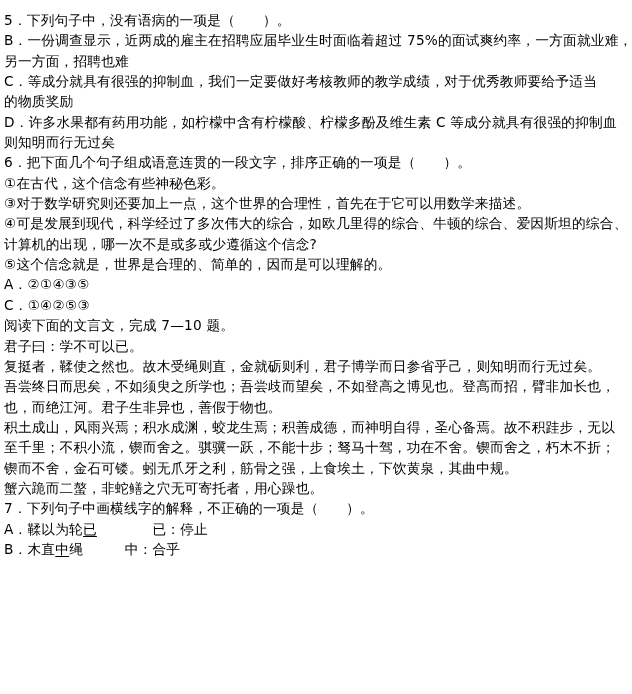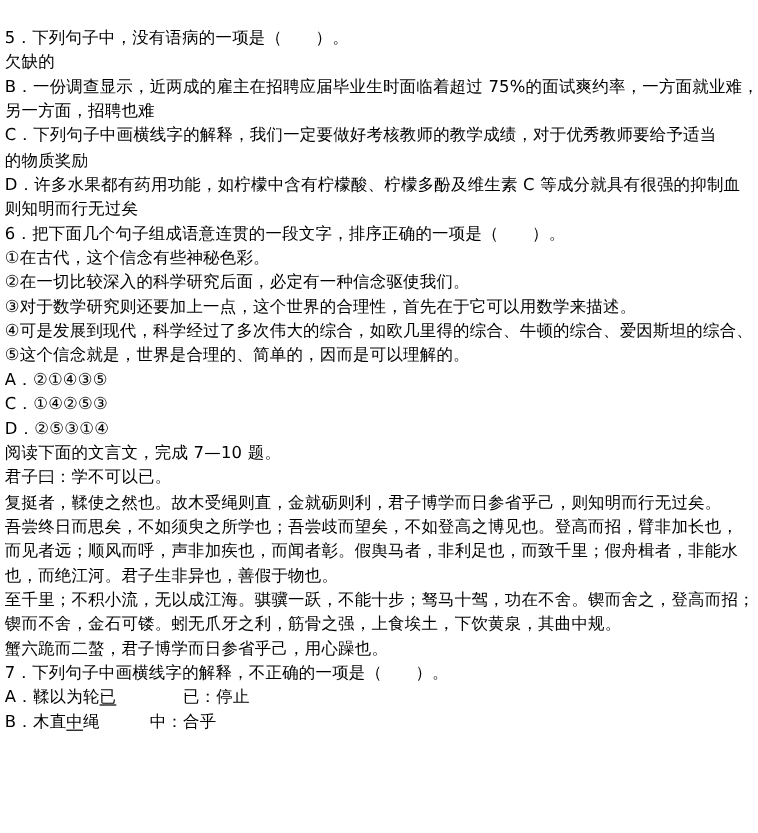--- a/index.html
+++ b/index.html
@@ -5,21 +5,21 @@
   html, body {
     margin: 0;
     padding: 0;
     background: #ffffff;
   }
   .doc {
     position: relative;
     width: 632px;
     height: 694px;
     box-sizing: border-box;
-    padding: 22px 2px 0 4px;
+    padding: 10px 2px 0 4px;
     background: #ffffff;
     color: #000000;
     font-family: "DejaVu Sans", "Liberation Sans", sans-serif;
     font-size: 13.7px;
     line-height: 20.35px;
     overflow: hidden;
   }
   .ln {
     white-space: pre;
     letter-spacing: 0.2px;
@@ -29,52 +29,50 @@
     text-underline-offset: 2px;
   }
 </style>
 </head>
 <body>
 
 <div class="doc">
 
   <div class="ln">5．下列句子中，没有语病的一项是（　　）。</div>
 
-  <div class="ln">欠缺的</div>
 
   <div class="ln">B．一份调查显示，近两成的雇主在招聘应届毕业生时面临着超过 75%的面试爽约率，一方面就业难，</div>
   <div class="ln">另一方面，招聘也难</div>
 
-  <div class="ln">C．下列句子中画横线字的解释，我们一定要做好考核教师的教学成绩，对于优秀教师要给予适当</div>
+  <div class="ln">C．等成分就具有很强的抑制血，我们一定要做好考核教师的教学成绩，对于优秀教师要给予适当</div>
   <div class="ln">的物质奖励</div>
 
   <div class="ln">D．许多水果都有药用功能，如柠檬中含有柠檬酸、柠檬多酚及维生素 C 等成分就具有很强的抑制血</div>
   <div class="ln">则知明而行无过矣</div>
 
   <div class="ln">6．把下面几个句子组成语意连贯的一段文字，排序正确的一项是（　　）。</div>
 
   <div class="ln">①在古代，这个信念有些神秘色彩。</div>
-  <div class="ln">②在一切比较深入的科学研究后面，必定有一种信念驱使我们。</div>
   <div class="ln">③对于数学研究则还要加上一点，这个世界的合理性，首先在于它可以用数学来描述。</div>
   <div class="ln">④可是发展到现代，科学经过了多次伟大的综合，如欧几里得的综合、牛顿的综合、爱因斯坦的综合、</div>
+  <div class="ln">计算机的出现，哪一次不是或多或少遵循这个信念?</div>
   <div class="ln">⑤这个信念就是，世界是合理的、简单的，因而是可以理解的。</div>
 
   <div class="ln">A．②①④③⑤</div>
   <div class="ln">C．①④②⑤③</div>
-  <div class="ln">D．②⑤③①④</div>
 
   <div class="ln">阅读下面的文言文，完成 7—10 题。</div>
   <div class="ln">君子曰：学不可以已。</div>
   <div class="ln">复挺者，鞣使之然也。故木受绳则直，金就砺则利，君子博学而日参省乎己，则知明而行无过矣。</div>
   <div class="ln">吾尝终日而思矣，不如须臾之所学也；吾尝歧而望矣，不如登高之博见也。登高而招，臂非加长也，</div>
-  <div class="ln">而见者远；顺风而呼，声非加疾也，而闻者彰。假舆马者，非利足也，而致千里；假舟楫者，非能水</div>
   <div class="ln">也，而绝江河。君子生非异也，善假于物也。</div>
-  <div class="ln">至千里；不积小流，无以成江海。骐骥一跃，不能十步；驽马十驾，功在不舍。锲而舍之，登高而招；</div>
+  <div class="ln">积土成山，风雨兴焉；积水成渊，蛟龙生焉；积善成德，而神明自得，圣心备焉。故不积跬步，无以</div>
+  <div class="ln">至千里；不积小流，锲而舍之。骐骥一跃，不能十步；驽马十驾，功在不舍。锲而舍之，朽木不折；</div>
   <div class="ln">锲而不舍，金石可镂。蚓无爪牙之利，筋骨之强，上食埃土，下饮黄泉，其曲中规。</div>
-  <div class="ln">蟹六跪而二螯，君子博学而日参省乎己，用心躁也。</div>
+  <div class="ln">蟹六跪而二螯，非蛇鳝之穴无可寄托者，用心躁也。</div>
 
   <div class="ln">7．下列句子中画横线字的解释，不正确的一项是（　　）。</div>
 
   <div class="ln"><span>A．鞣以为轮</span><span class="u">已</span><span>　　　　已：停止</span></div>
 
   <div class="ln"><span>B．木直</span><span class="u">中</span><span>绳　　　中：合乎</span></div>
 
 </div>
 
 </body></html>

